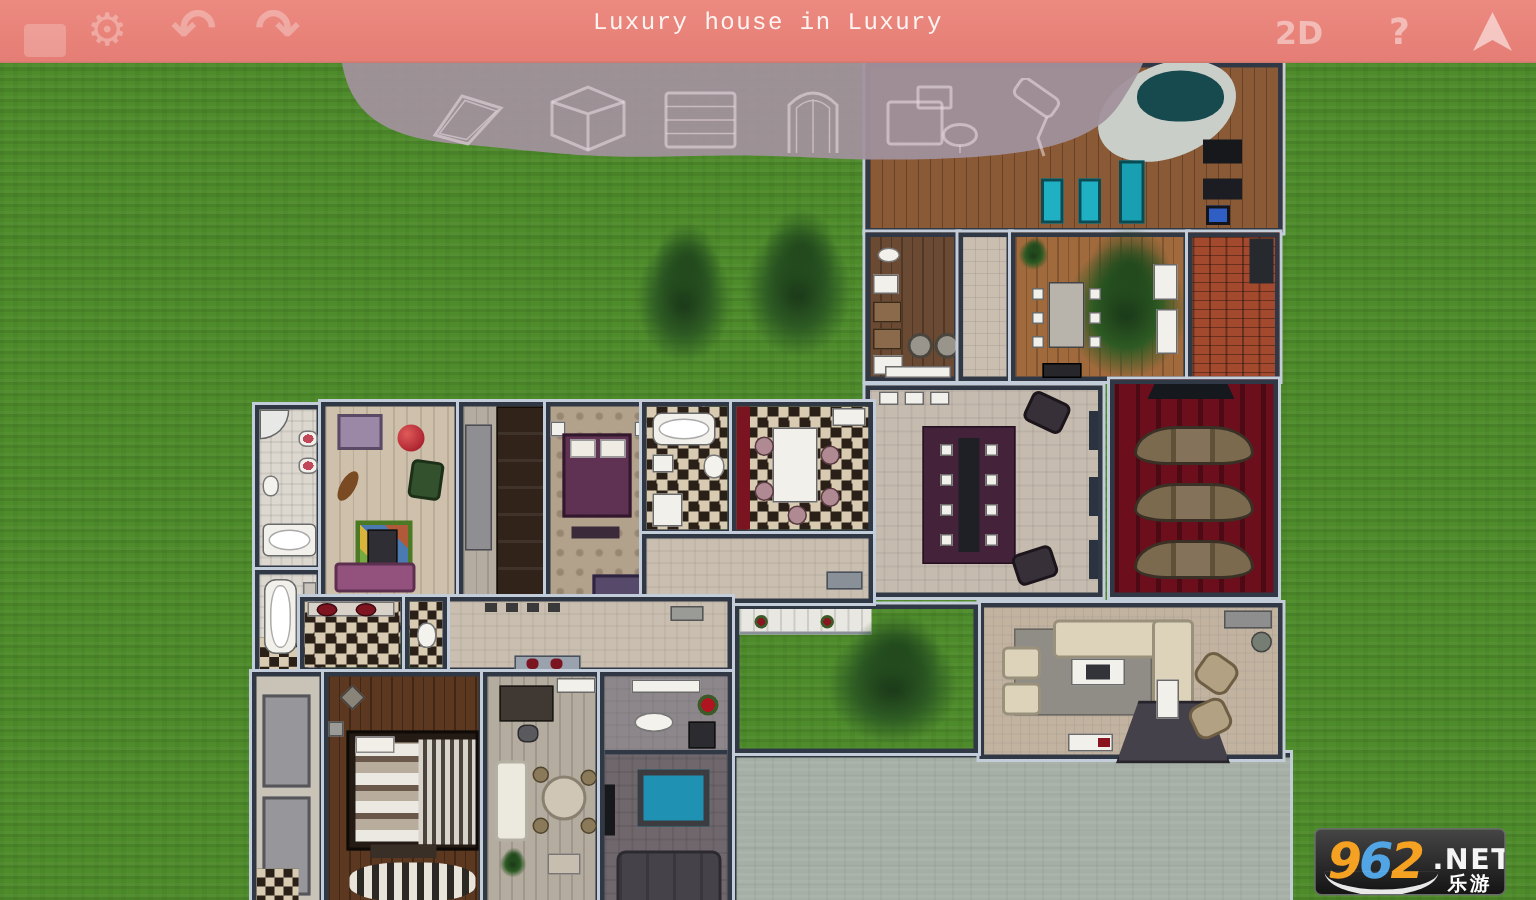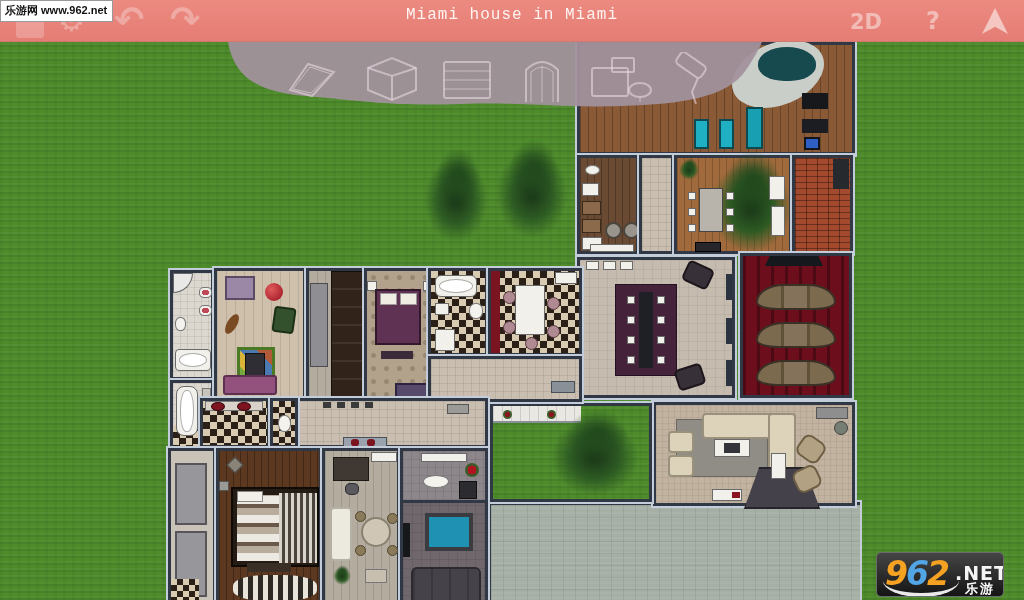--- a/index.html
+++ b/index.html
@@ -326,31 +326,30 @@
       </svg>
   </div>
   <div class="ghost" style="left:668px;top:52px;width:52px;height:54px;">
     <svg viewBox="0 0 52 54" width="52" height="54">
         <rect x="8" y="6" width="30" height="14" rx="4" transform="rotate(35 23 13)"></rect>
         <path d="M30 26 L24 40 L28 52"></path>
       </svg>
   </div>
 
   <div id="topbar" class="abs">
-    <div id="title" class="abs">Miami house in Miami</div>
+    <div id="title" class="abs">Luxury house in Luxury</div>
     <div class="abs" style="left:16px;top:16px;width:28px;height:22px;background:rgba(255,255,255,.22);border-radius:3px;"></div>
     <div class="abs tb-ic" style="left:58px;top:6px;font-size:30px;">⚙</div>
     <div class="abs tb-ic" style="left:114px;top:2px;font-size:36px;font-weight:bold;">↶</div>
     <div class="abs tb-ic" style="left:170px;top:2px;font-size:36px;font-weight:bold;">↷</div>
     <div id="viewbtn" class="abs" style="left:850px;top:10px;font-size:21px;">2D</div>
     <div id="helpbtn" class="abs" style="left:926px;top:7px;font-size:24px;">?</div>
     <div class="abs" style="left:982px;top:8px;width:26px;height:26px;background:rgba(255,255,255,.55);clip-path:polygon(50% 0,100% 100%,50% 72%,0 100%);"></div>
   </div>
 
-  <div id="wm" class="abs">乐游网 www.962.net</div>
 
   <div id="logo" class="abs">
     <div class="abs num" style="left:8px;top:4px;">
       <span style="color:#f5a122;">9</span><span style="color:#52a5e5;">6</span><span style="color:#f5a122;">2</span>
     </div>
     <div class="abs net" style="left:78px;top:9px;">.NET</div>
     <div class="swoosh"></div>
     <div class="abs site" style="left:88px;top:27px;">乐游网</div>
   </div>
 

